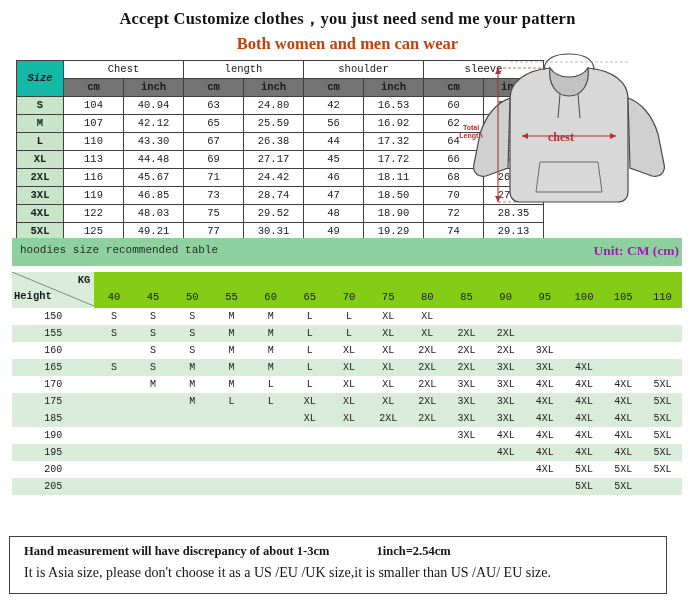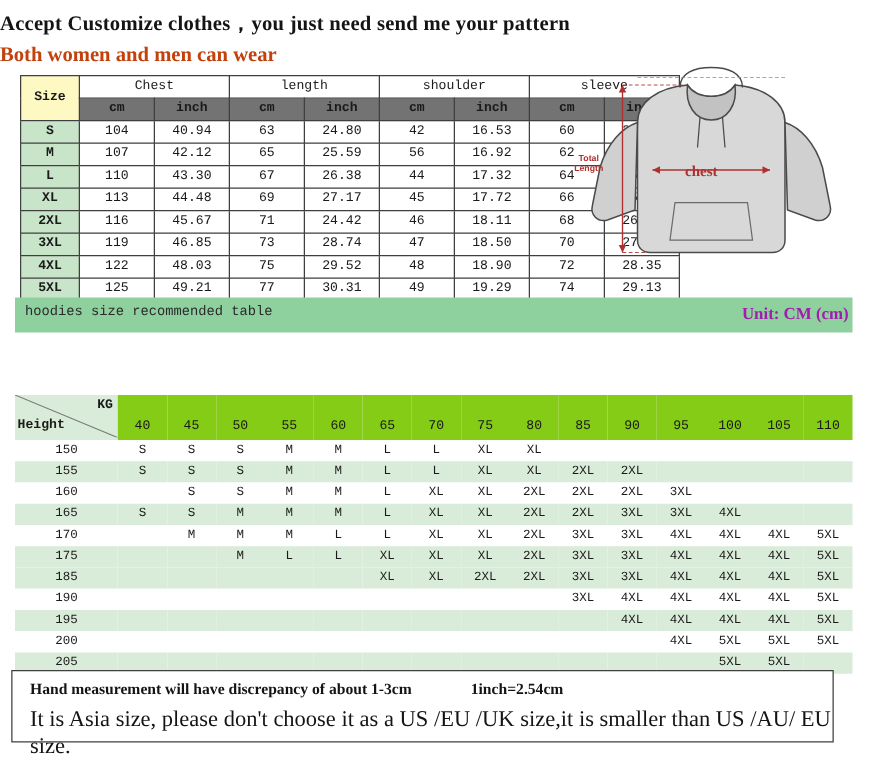--- a/index.html
+++ b/index.html
@@ -17,20 +17,21 @@
   }
   .page {
     position: relative;
     width: 695px;
     height: 612px;
   }
 
   
   .header {
     padding-top: 8px;
+    text-align: center;
   }
   .header .line1 {
     font-family: "Liberation Serif", serif;
     font-weight: bold;
     font-size: 16.5px;
     letter-spacing: 0.2px;
     color: #141414;
   }
   .header .line2 {
     font-family: "Liberation Serif", serif;
@@ -59,22 +60,23 @@
   .top-table .grp {
     background: #ffffff;
     font-weight: normal;
     width: 118px;
   }
   .top-table .unitcell {
     background: #737373;
     width: 59px;
   }
   .top-table .sizehdr {
-    background: #fef9c3;
+    background: #14b8a6;
     width: 46px;
+    font-style: italic;
   }
   .top-table .sizecell {
     background: #c9e5c9;
     font-weight: bold;
   }
   .top-table td.val {
     background: #ffffff;
   }
 
   
@@ -136,21 +138,20 @@
     left: 12px;
     top: 272px;
     width: 670px;
   }
   table.rec {
     border-collapse: collapse;
     width: 670px;
     font-family: "Liberation Mono", monospace;
     font-size: 10px;
     table-layout: fixed;
-    margin-top: 44px;
   }
   table.rec td, table.rec th {
     height: 17px;
     line-height: 17px;
     text-align: center;
     padding: 0;
     border: none;
     font-weight: normal;
   }
   table.rec tr.hdr td {
@@ -212,21 +213,21 @@
     font-size: 12.5px;
     margin: 7px 0 0 14px;
     color: #141414;
   }
   .footer .l1 .right {
     display: inline-block;
     margin-left: 44px;
   }
   .footer .l2 {
     font-family: "Liberation Serif", serif;
-    font-size: 18px;
+    font-size: 14px;
     margin: 6px 0 0 14px;
     color: #141414;
   }
 </style>
 </head>
 <body>
 
 <div class="page">
 
   <div class="header">

